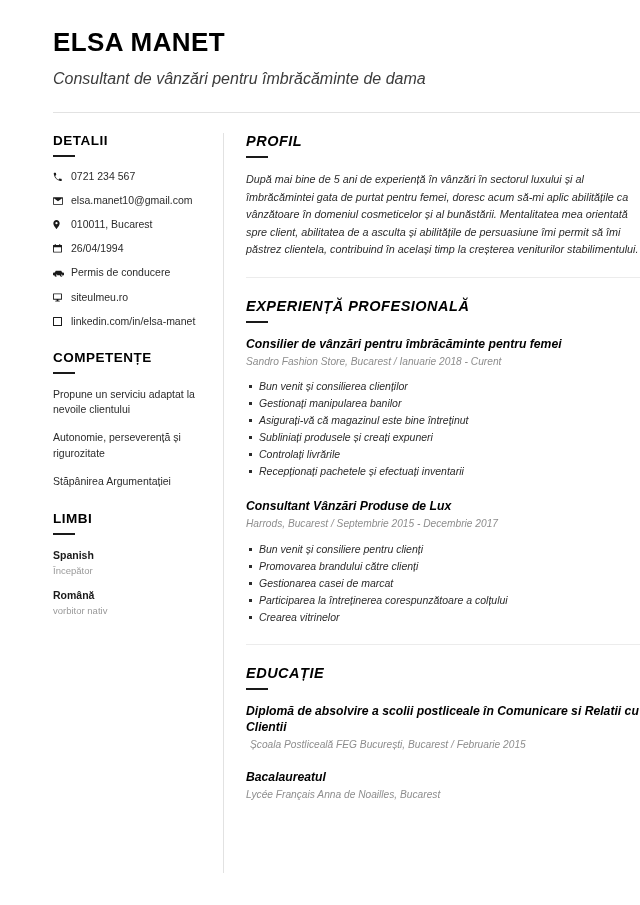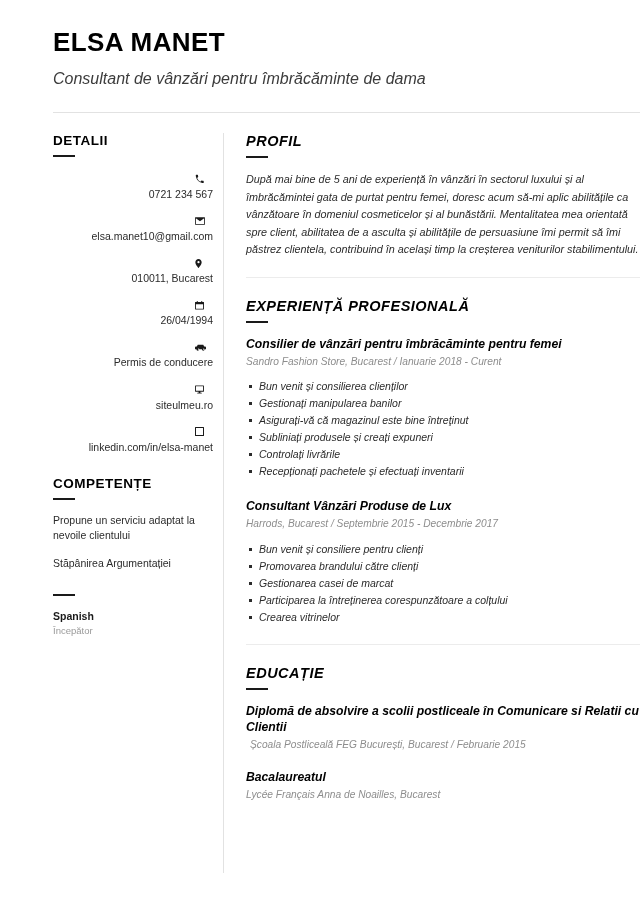--- a/index.html
+++ b/index.html
@@ -110,21 +110,20 @@
   }
 
   
   .detail-row {
     display: flex;
     align-items: flex-end;
     margin-bottom: 11px;
     font-size: 10.5px;
     color: #2b2b2b;
     line-height: 1.25;
-    flex-direction: column;
   }
   .detail-icon {
     flex: 0 0 18px;
     width: 18px;
     height: 13px;
     display: flex;
     align-items: center;
     justify-content: flex-start;
     margin-top: 0px;
   }
@@ -295,28 +294,34 @@
               </svg>
           </span>
           <span class="detail-text">linkedin.com/in/elsa-manet</span>
         </div>
       </div>
 
       <div class="section">
         <div class="section-heading small">COMPETENȚE</div>
         <div class="heading-underline"></div>
         <div class="skill-item">Propune un serviciu adaptat la nevoile clientului</div>
+        <div class="skill-item">Autonomie, perseverență și rigurozitate</div>
         <div class="skill-item">Stăpânirea Argumentației</div>
       </div>
 
       <div class="section">
+        <div class="section-heading small">LIMBI</div>
         <div class="heading-underline"></div>
         <div>
           <div class="lang-name">Spanish</div>
           <div class="lang-level">Începător</div>
+        </div>
+        <div>
+          <div class="lang-name">Română</div>
+          <div class="lang-level">vorbitor nativ</div>
         </div>
       </div>
 
 
     </div>
 
     <div class="divider"></div>
 
     <div class="col-right">
 

